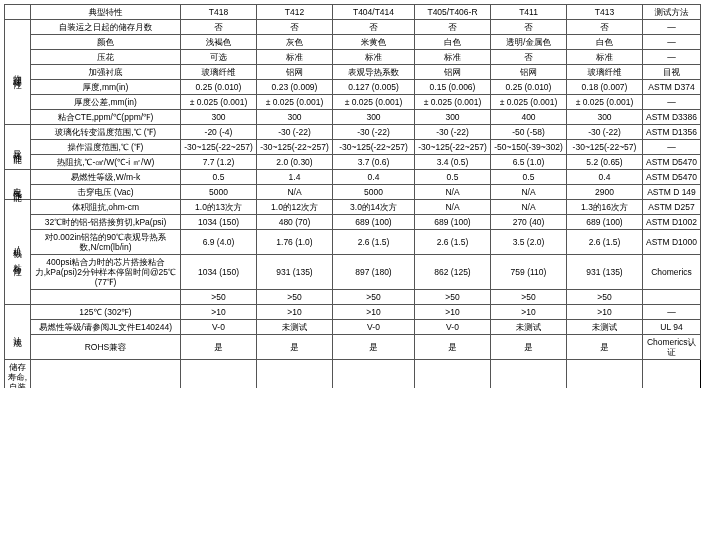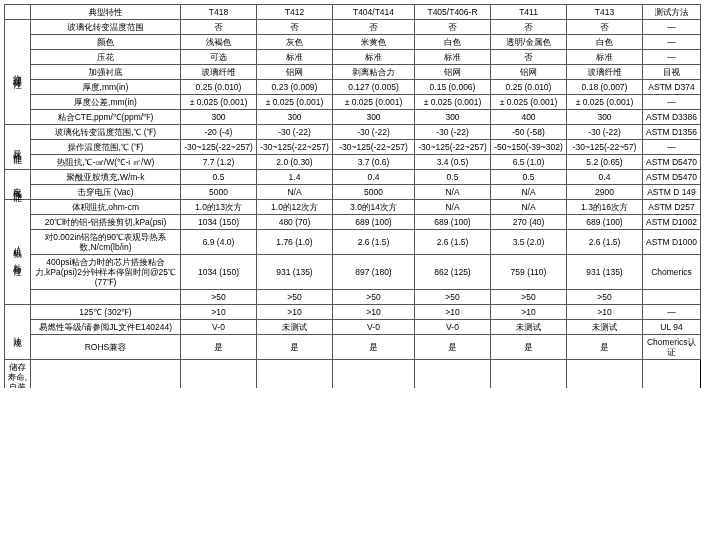--- a/index.html
+++ b/index.html
@@ -90,21 +90,21 @@
           <td>T404/T414</td>
           <td>T405/T406-R</td>
           <td>T411</td>
           <td>T413</td>
           <td>测试方法</td>
         </tr>
         <tr>
           <td class="colgroup" rowspan="7">
             <span class="vtext">物理特性</span>
           </td>
-          <td class="rowlabel">玻璃化转变温度范围</td>
+          <td class="rowlabel">自装运之日起的储存月数</td>
           <td>否</td>
           <td>否</td>
           <td>否</td>
           <td>否</td>
           <td>否</td>
           <td>否</td>
           <td class="method">—</td>
         </tr>
         <tr>
           <td class="rowlabel">颜色</td>
@@ -123,21 +123,21 @@
           <td>标准</td>
           <td>标准</td>
           <td>否</td>
           <td>标准</td>
           <td class="method">—</td>
         </tr>
         <tr>
           <td class="rowlabel">加强衬底</td>
           <td>玻璃纤维</td>
           <td>铝网</td>
-          <td>剥离粘合力</td>
+          <td>表观导热系数</td>
           <td>铝网</td>
           <td>铝网</td>
           <td>玻璃纤维</td>
           <td class="method">目视</td>
         </tr>
         <tr>
           <td class="rowlabel">厚度,mm(in)</td>
           <td>0.25 (0.010)</td>
           <td>0.23 (0.009)</td>
           <td>0.127 (0.005)</td>
@@ -196,21 +196,21 @@
           <td>3.7 (0.6)</td>
           <td>3.4 (0.5)</td>
           <td>6.5 (1.0)</td>
           <td>5.2 (0.65)</td>
           <td class="method">ASTM D5470</td>
         </tr>
         <tr>
           <td class="colgroup" rowspan="2">
             <span class="vtext">电气性能</span>
           </td>
-          <td class="rowlabel">聚酰亚胺填充,W/m-k</td>
+          <td class="rowlabel">易燃性等级,W/m-k</td>
           <td>0.5</td>
           <td>1.4</td>
           <td>0.4</td>
           <td>0.5</td>
           <td>0.5</td>
           <td>0.4</td>
           <td class="method">ASTM D5470</td>
         </tr>
         <tr>
           <td class="rowlabel">击穿电压 (Vac)</td>
@@ -229,21 +229,21 @@
           <td class="rowlabel">体积阻抗,ohm-cm</td>
           <td>1.0的13次方</td>
           <td>1.0的12次方</td>
           <td>3.0的14次方</td>
           <td>N/A</td>
           <td>N/A</td>
           <td>1.3的16次方</td>
           <td class="method">ASTM D257</td>
         </tr>
         <tr>
-          <td class="rowlabel">20℃时的铝-铝搭接剪切,kPa(psi)</td>
+          <td class="rowlabel">32℃时的铝-铝搭接剪切,kPa(psi)</td>
           <td>1034 (150)</td>
           <td>480 (70)</td>
           <td>689 (100)</td>
           <td>689 (100)</td>
           <td>270 (40)</td>
           <td>689 (100)</td>
           <td class="method">ASTM D1002</td>
         </tr>
         <tr>
           <td class="rowlabel">对0.002in铝箔的90℃表观导热系数,N/cm(lb/in)</td>

